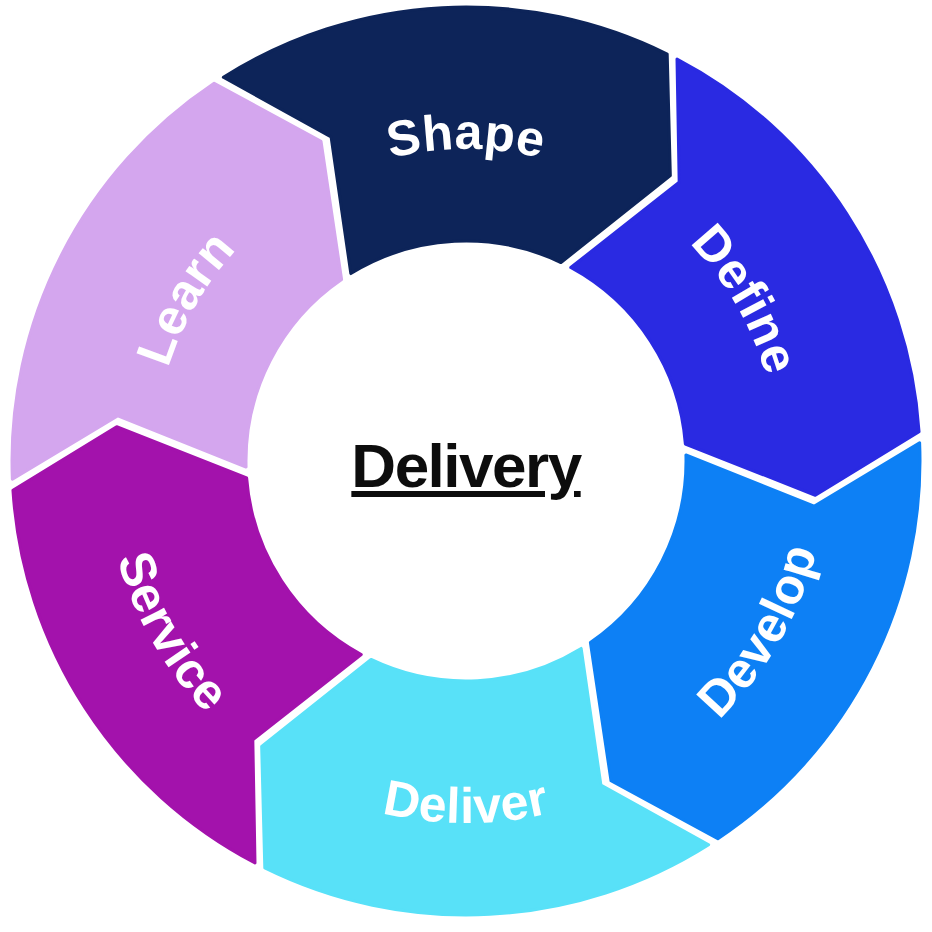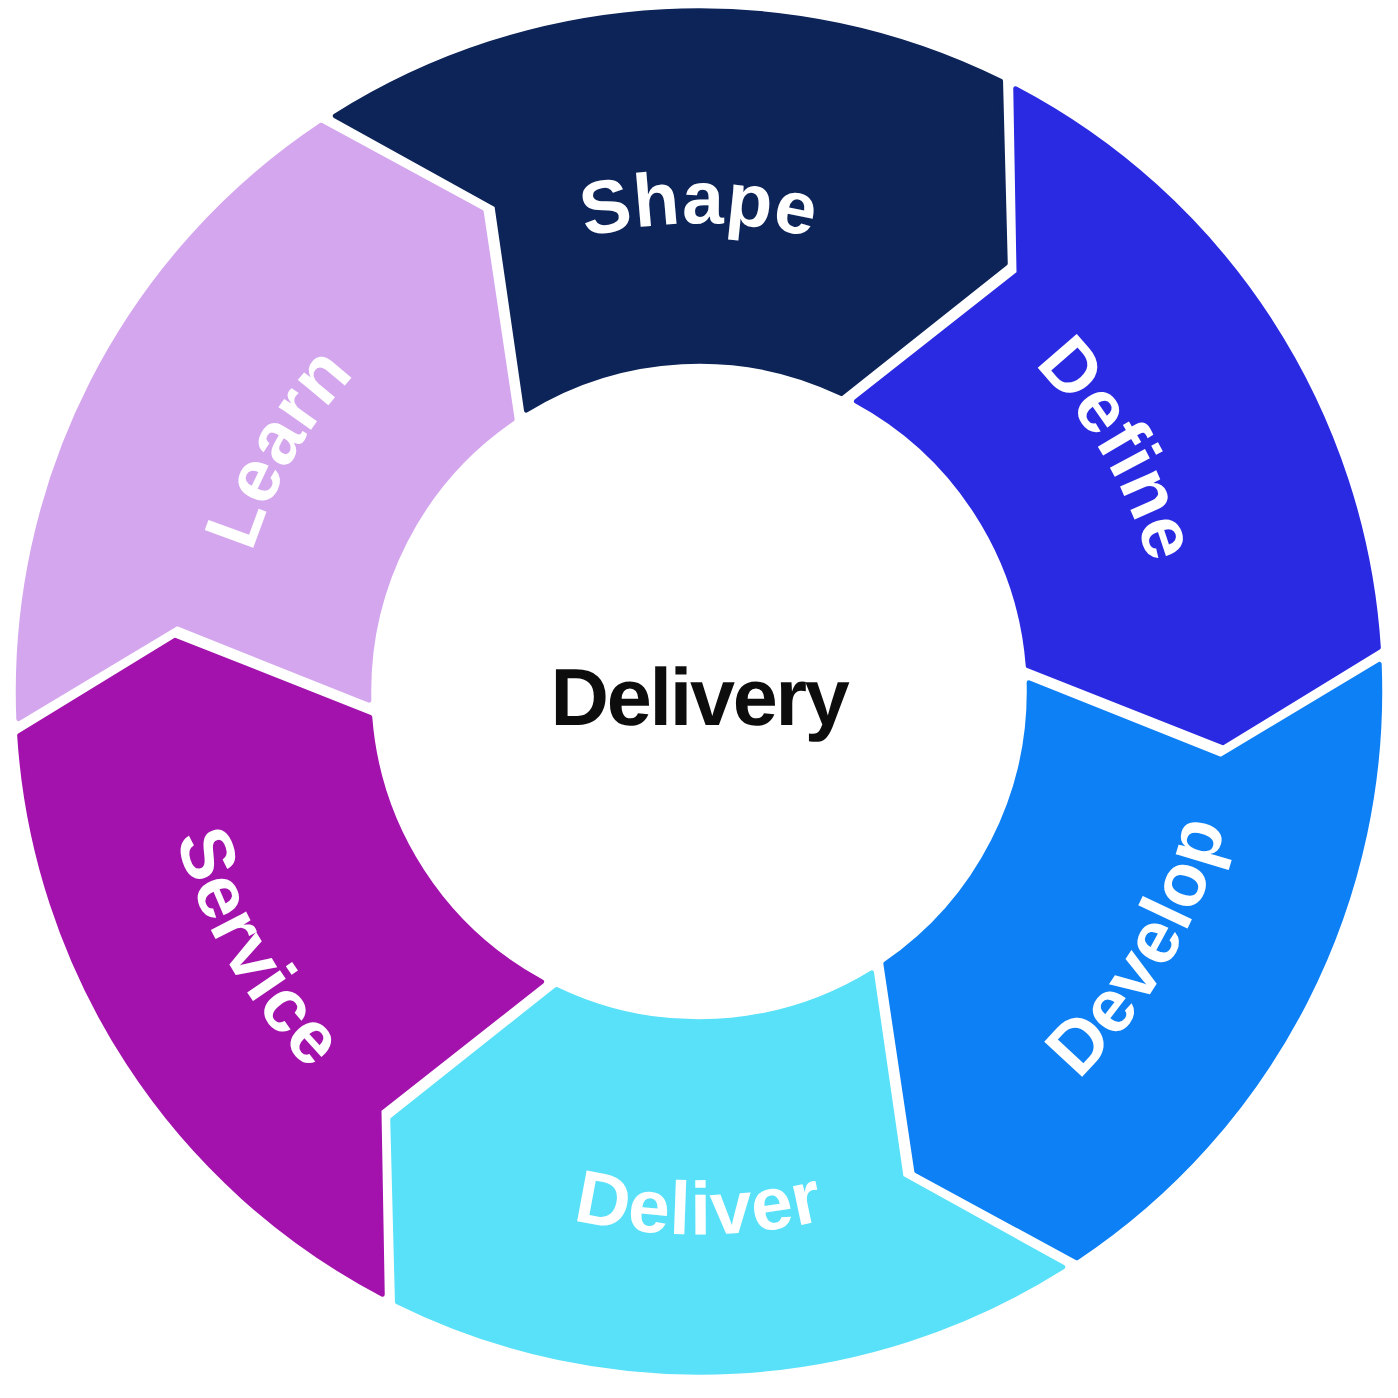--- a/index.html
+++ b/index.html
@@ -37,25 +37,26 @@
     height: 932px;
     display: flex;
     flex-direction: column;
     align-items: center;
     justify-content: center;
     pointer-events: none;
   }
   .center-title .line {
     font-family: "Liberation Sans", sans-serif;
     font-weight: 700;
-    font-size: 54px;
+    font-size: 62px;
     line-height: 1.22;
     letter-spacing: -1.5px;
     text-align: center;
     white-space: nowrap;
+    text-decoration: underline;
   }
 </style>
 </head>
 <body>
 
 <div class="stage" style="background: rgb(255, 255, 255);">
   <svg id="diagram-svg" width="932" height="932" viewBox="0 0 932 932">
       <defs>
         <path id="label-arc-0" fill="none" d="M 226.99 260.45 A 312 312 0 0 1 705.01 260.45"></path>
         <path id="label-arc-1" fill="none" d="M 520.18 153.74 A 312 312 0 0 1 759.18 567.71"></path>

